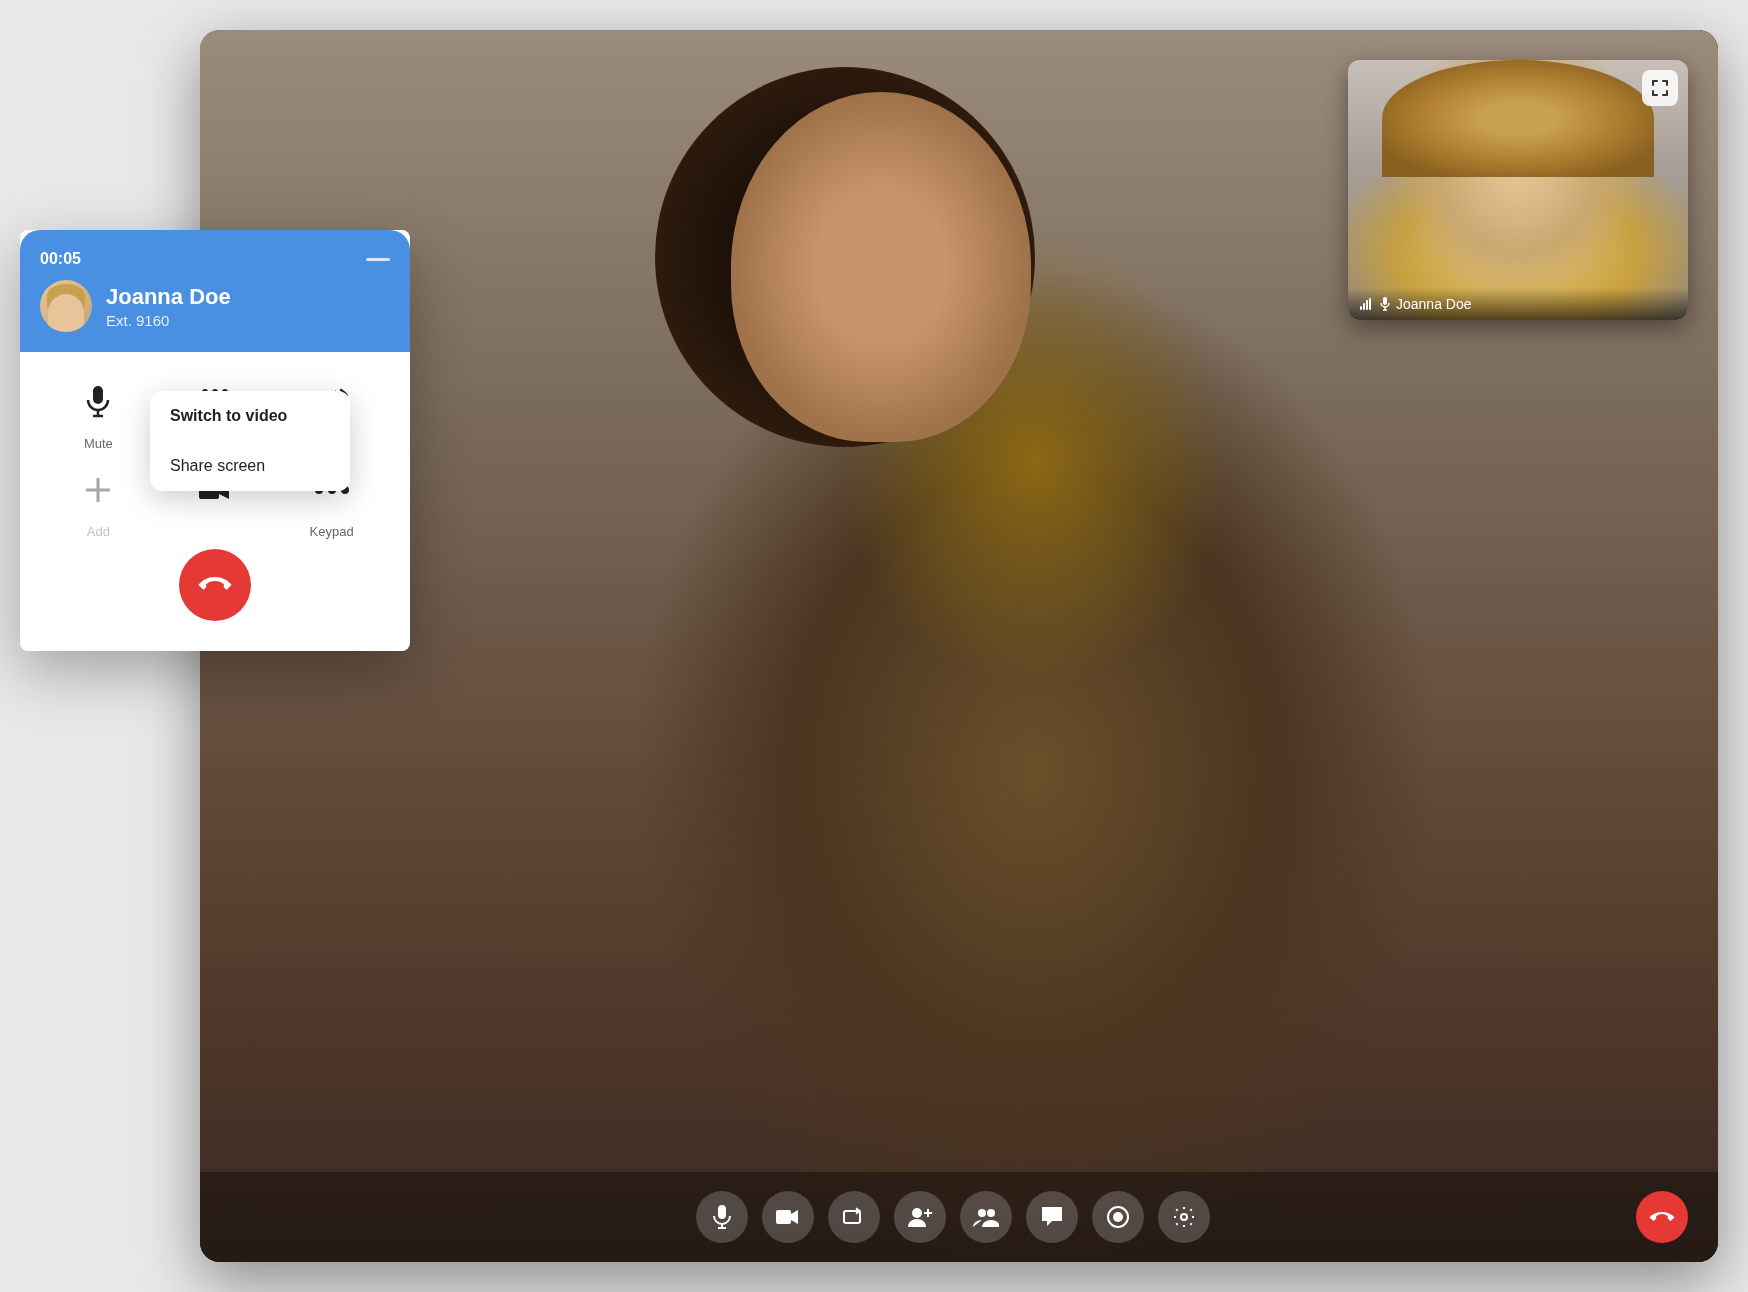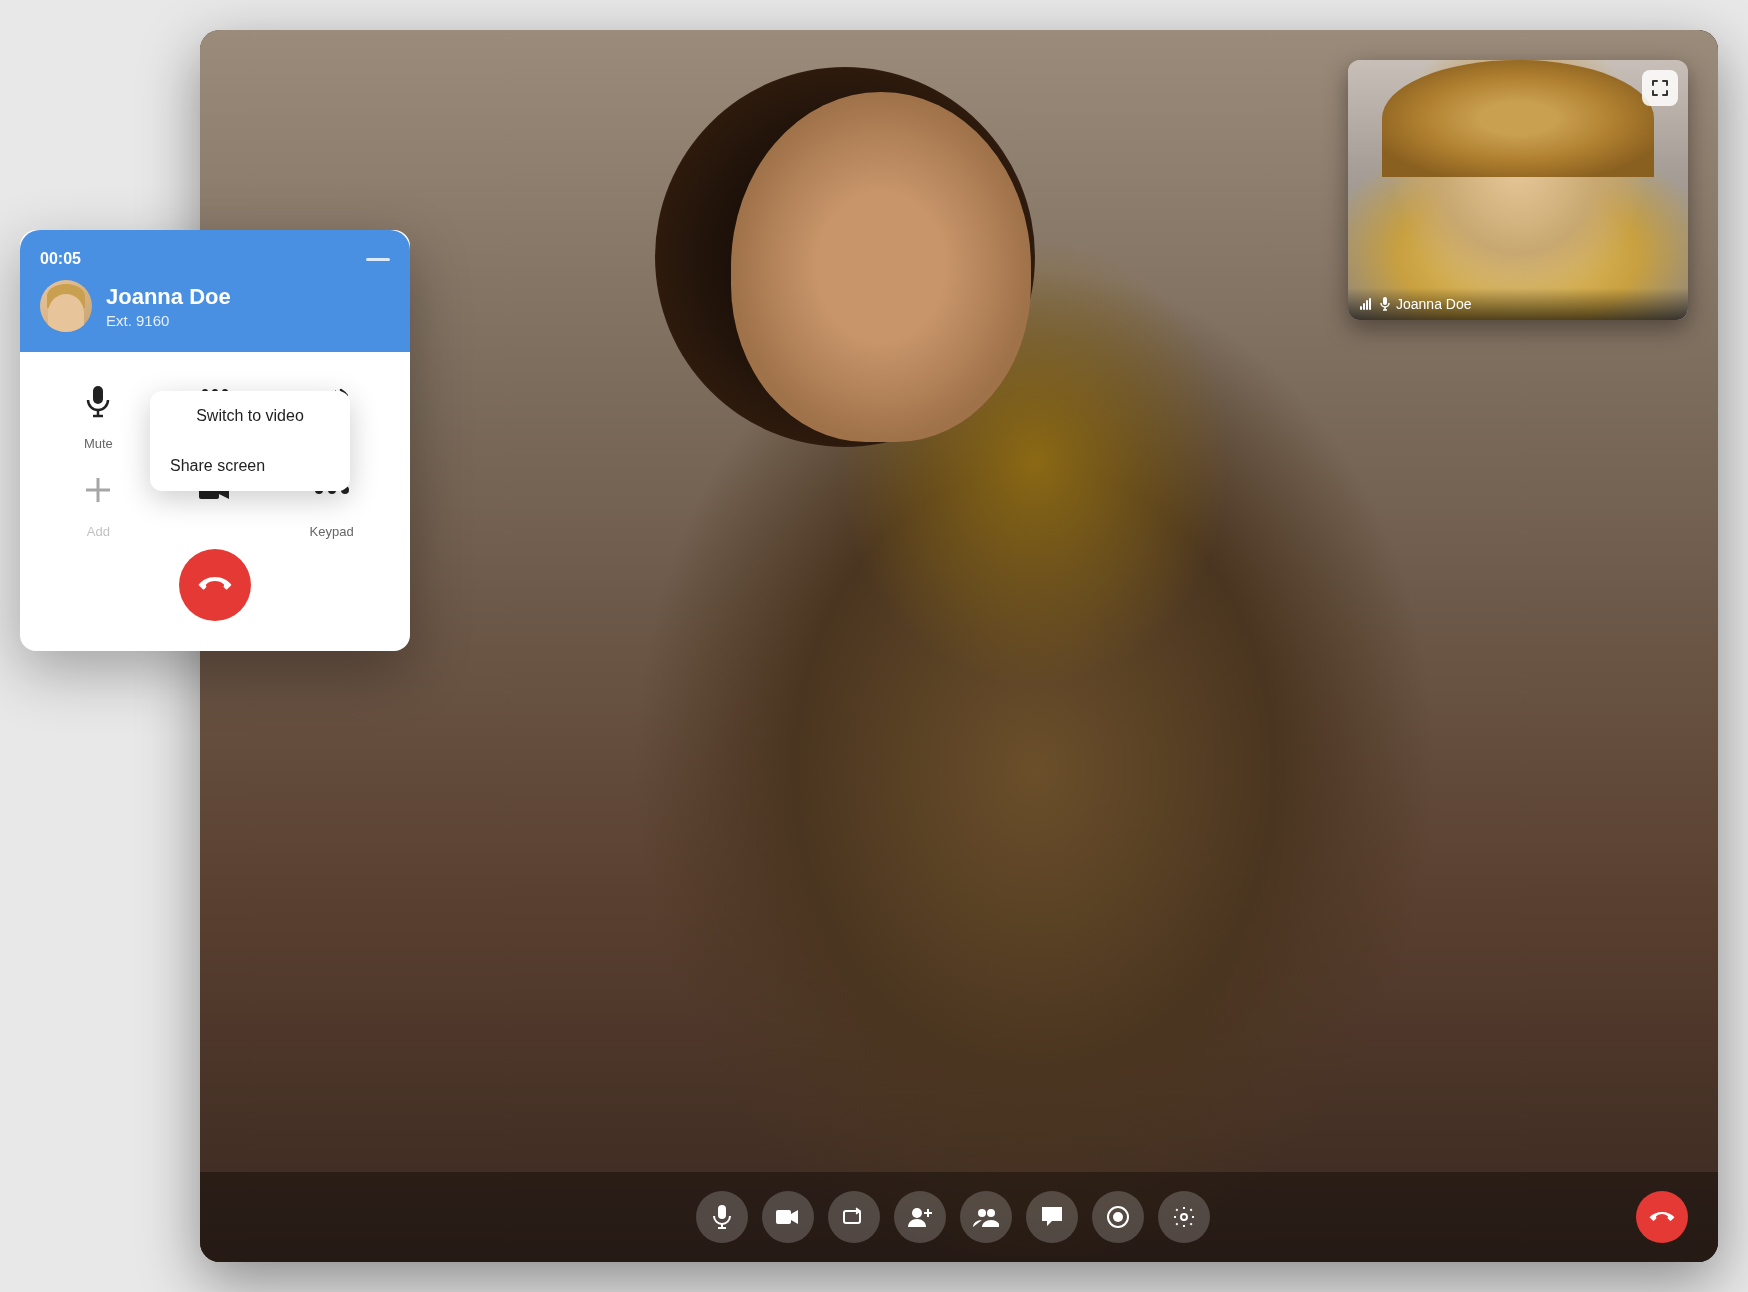--- a/index.html
+++ b/index.html
@@ -175,21 +175,21 @@
       color: #333;
     }
 
     
     .call-widget {
       position: absolute;
       top: 230px;
       left: 20px;
       width: 390px;
       background: white;
-      border-radius: 16px;
+      border-radius: 8px;
       box-shadow: 0 20px 60px rgba(0,0,0,0.3);
       overflow: visible;
     }
 
     .call-widget-header {
       background: #4A90E2;
       padding: 20px 20px 20px 20px;
       border-radius: 20px 20px 0 0;
       color: white;
     }
@@ -332,22 +332,21 @@
     .dropdown-item {
       padding: 16px 20px;
       font-size: 16px;
       cursor: pointer;
       color: #222;
       font-weight: 400;
       transition: background 0.15s;
     }
 
     .dropdown-item.active {
-      font-weight: 400;
-      text-align: center;
+      font-weight: 700;
     }
 
     
     svg { display: block; }
   </style>
 </head>
 <body>
 
 <div class="scene">
 

